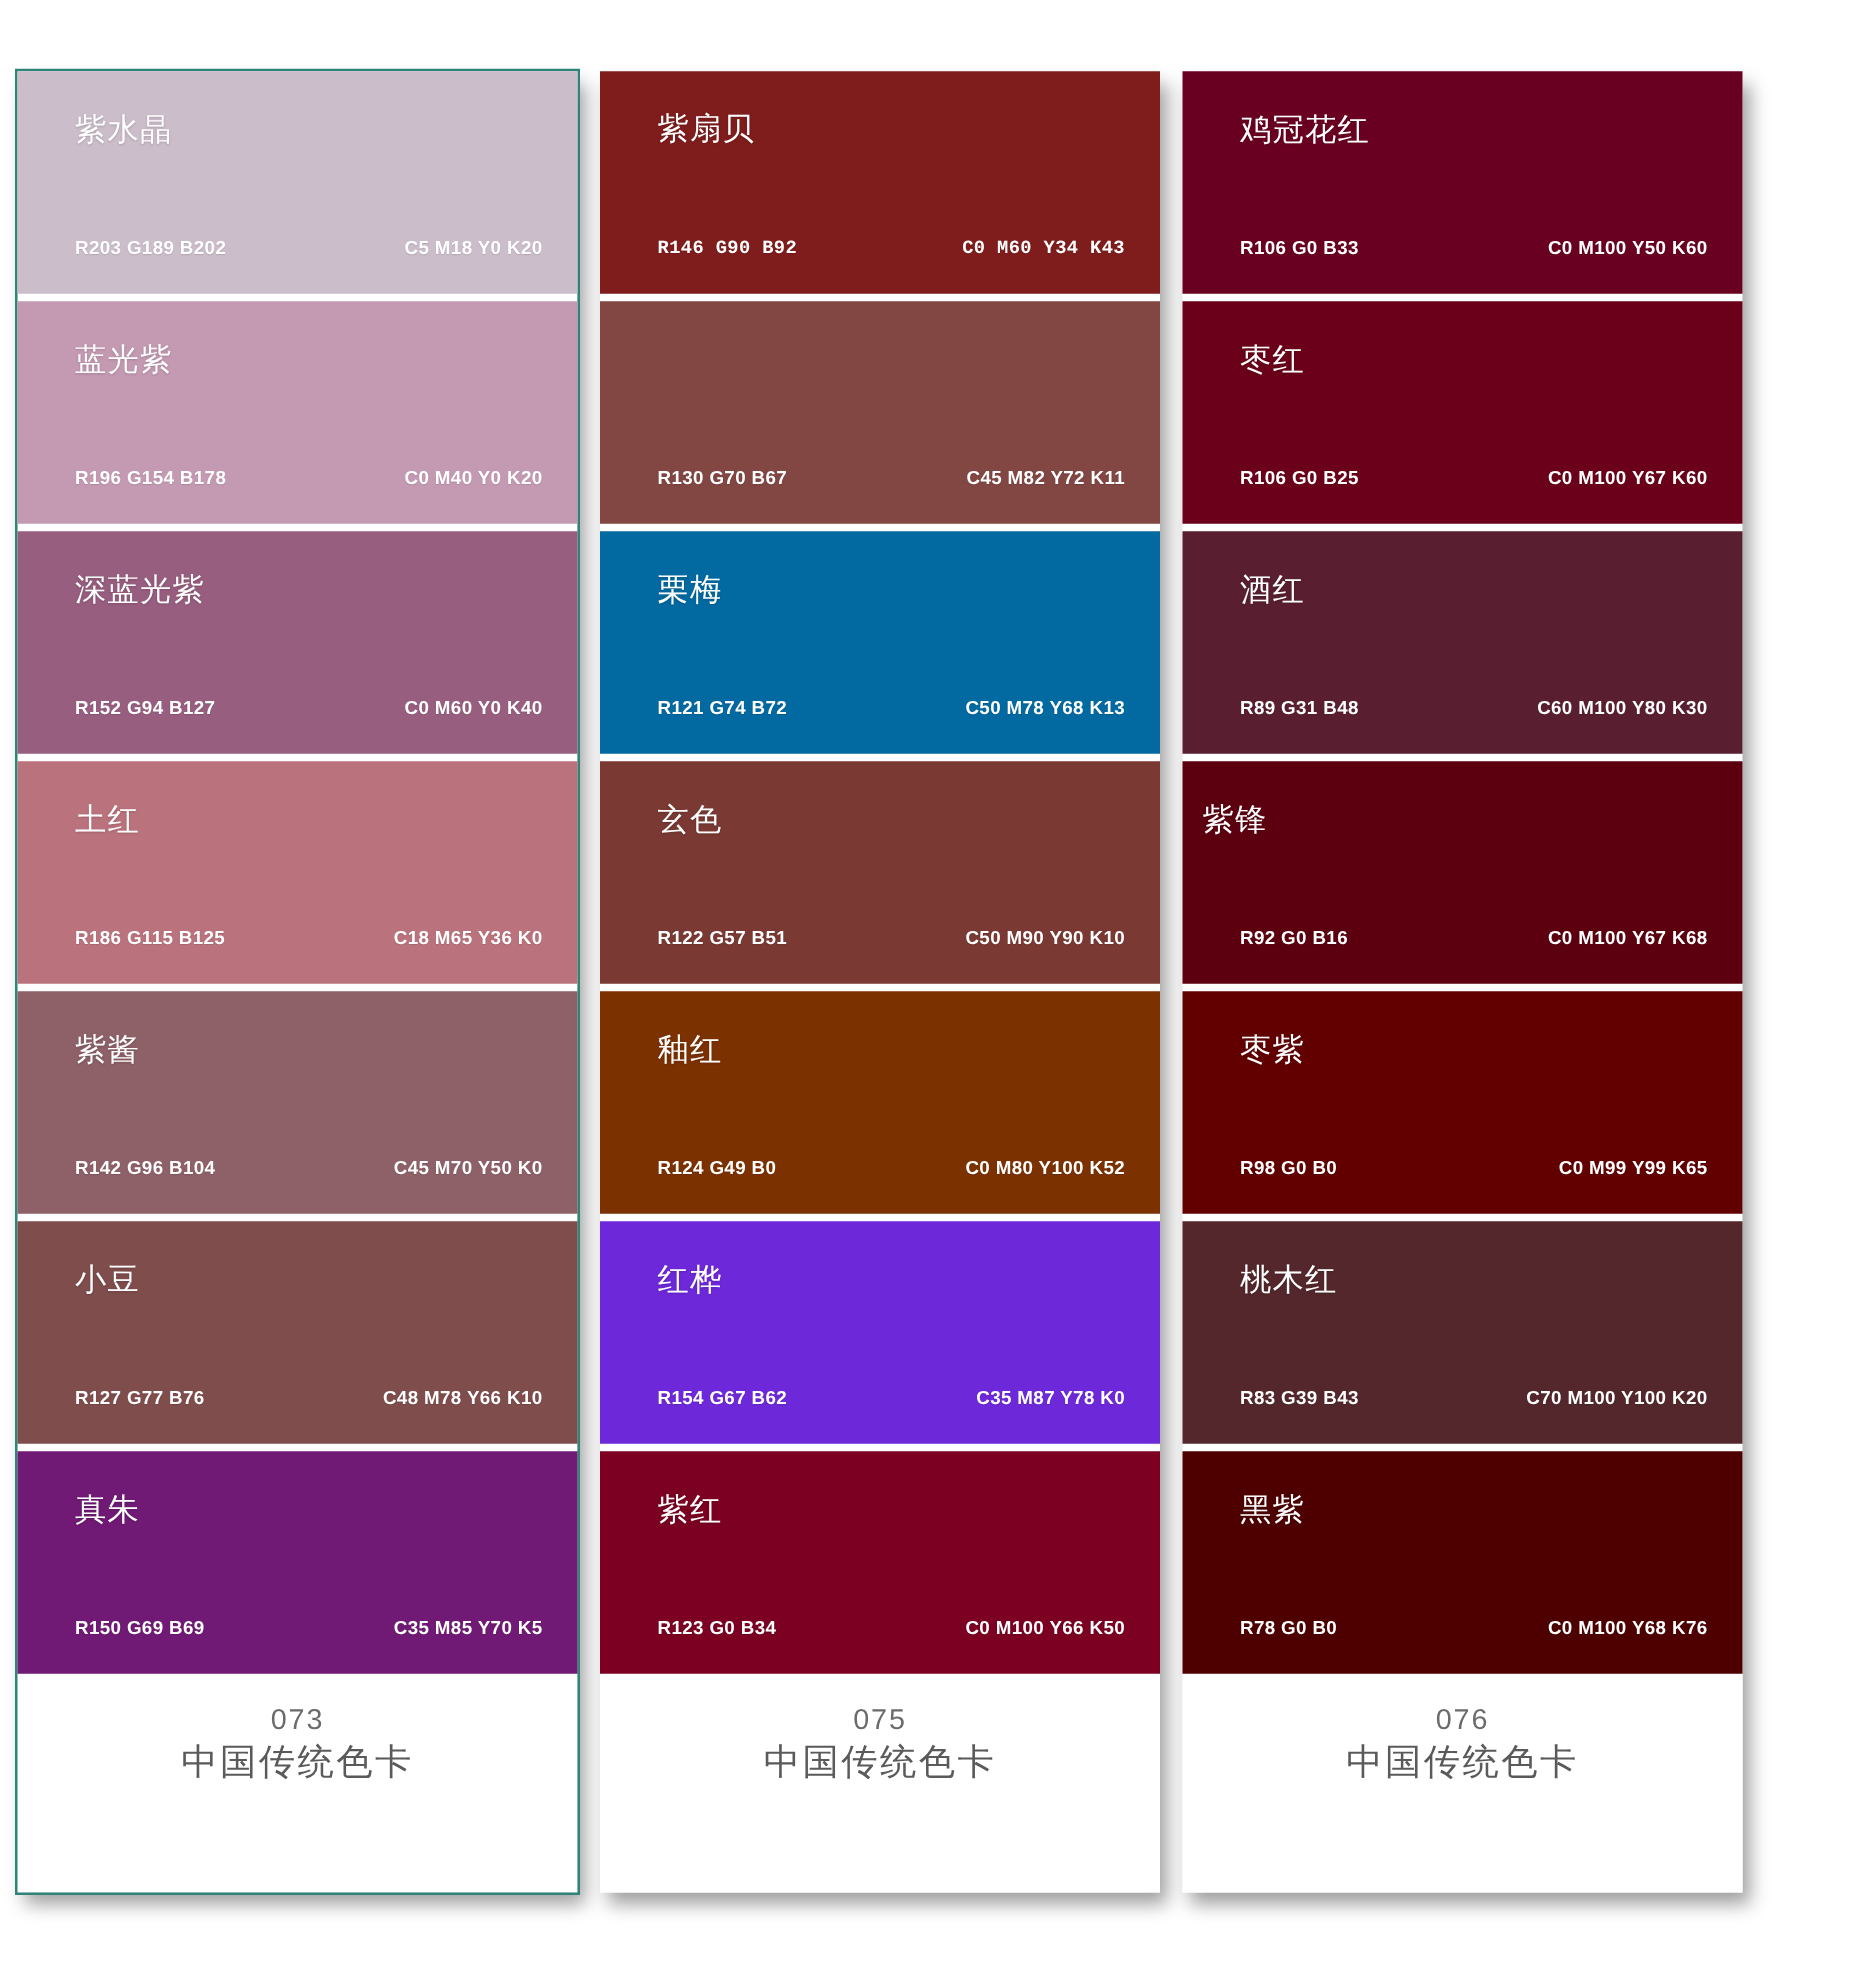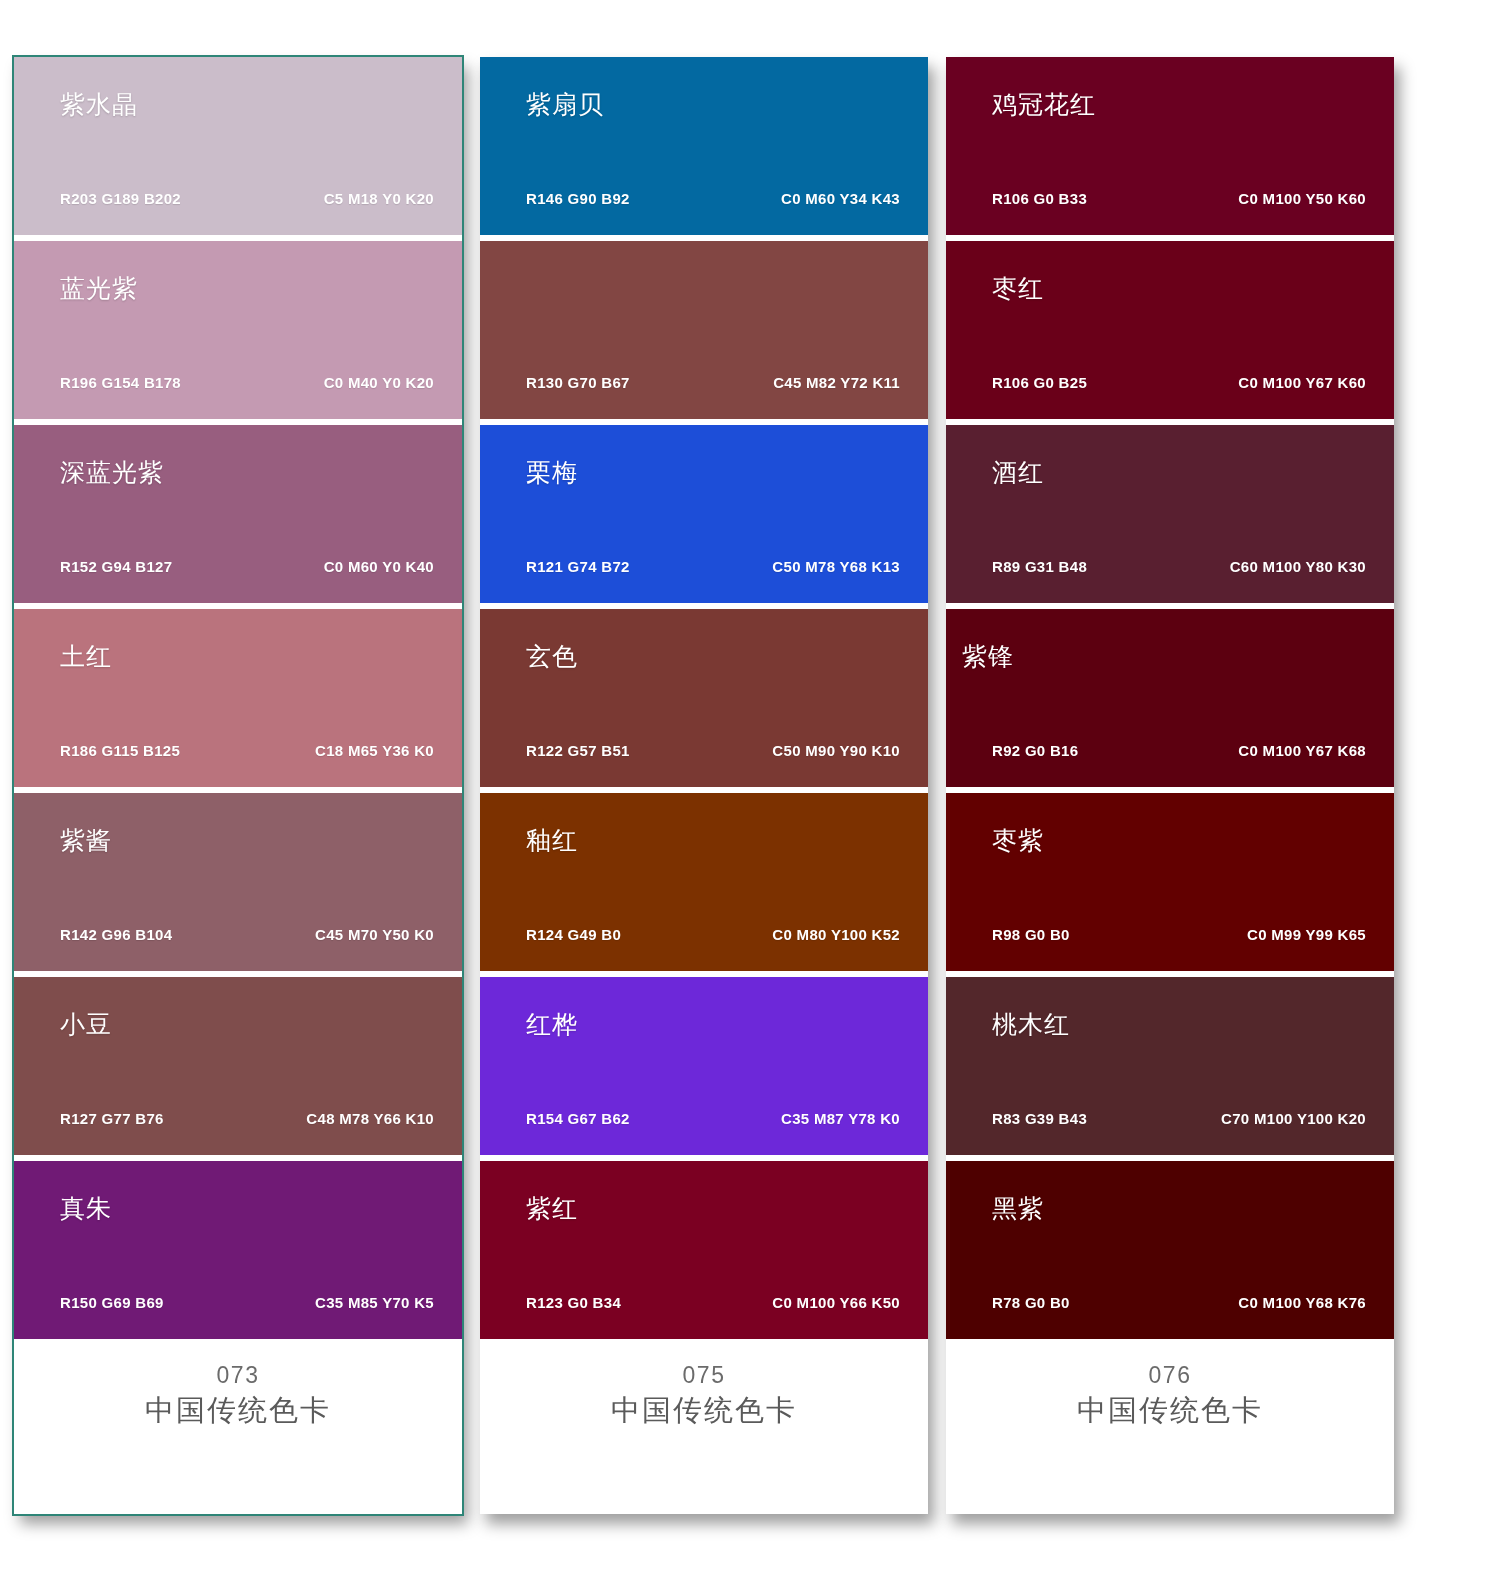--- a/index.html
+++ b/index.html
@@ -172,34 +172,34 @@
           </div>
         </div>
       </div>
       <div class="card-footer">
         <div class="card-number">073</div>
         <div class="card-subtitle">中国传统色卡</div>
       </div>
     </div>
     <div class="card">
       <div class="swatches">
-        <div class="swatch" style="background: #0369a1;">
+        <div class="swatch" style="background: #7f1d1d; font-family: Liberation Mono, monospace;">
           <div class="swatch-name">紫扇贝</div>
           <div class="swatch-codes">
             <span class="rgb">R146 G90 B92</span>
             <span class="cmyk">C0 M60 Y34 K43</span>
           </div>
         </div>
         <div class="swatch" style="background: rgb(130, 70, 67);">
           <div class="swatch-codes">
             <span class="rgb">R130 G70 B67</span>
             <span class="cmyk">C45 M82 Y72 K11</span>
           </div>
         </div>
-        <div class="swatch" style="background: #1d4ed8;">
+        <div class="swatch" style="background: #0369a1;">
           <div class="swatch-name">栗梅</div>
           <div class="swatch-codes">
             <span class="rgb">R121 G74 B72</span>
             <span class="cmyk">C50 M78 Y68 K13</span>
           </div>
         </div>
         <div class="swatch" style="background: rgb(122, 57, 51);">
           <div class="swatch-name">玄色</div>
           <div class="swatch-codes">
             <span class="rgb">R122 G57 B51</span>

